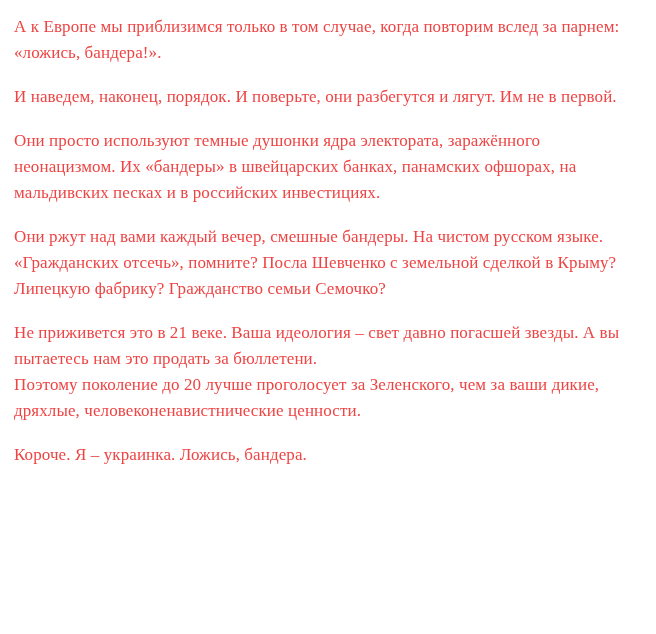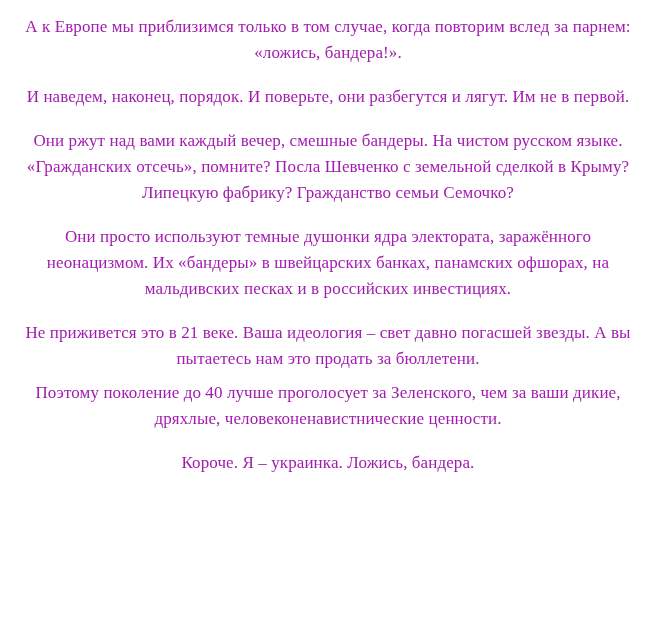--- a/index.html
+++ b/index.html
@@ -16,32 +16,32 @@
   }
   #article {
     box-sizing: border-box;
     width: 656px;
     padding: 14px 14px 0 14px;
   }
   .para {
     font-size: 17px;
     line-height: 26px;
     margin: 0 0 18px 0;
-    text-align: center;
-    color: #a21caf;
+    text-align: left;
+    color: #ef4444;
     letter-spacing: 0.1px;
   }
   .para.nogap {
-    margin-bottom: 8px;
+    margin-bottom: 0;
   }
 </style>
 </head>
 <body>
 
 <div id="article">
   <p class="para">А к Европе мы приблизимся только в том случае, когда повторим вслед за парнем: «ложись, бандера!».</p>
   <p class="para">И наведем, наконец, порядок. И поверьте, они разбегутся и лягут. Им не в первой.</p>
+  <p class="para">Они просто используют темные душонки ядра электората, заражённого неонацизмом. Их «бандеры» в швейцарских банках, панамских офшорах, на мальдивских песках и в российских инвестициях.</p>
   <p class="para">Они ржут над вами каждый вечер, смешные бандеры. На чистом русском языке. «Гражданских отсечь», помните? Посла Шевченко с земельной сделкой в Крыму? Липецкую фабрику? Гражданство семьи Семочко?</p>
-  <p class="para">Они просто используют темные душонки ядра электората, заражённого неонацизмом. Их «бандеры» в швейцарских банках, панамских офшорах, на мальдивских песках и в российских инвестициях.</p>
   <p class="para nogap">Не приживется это в 21 веке. Ваша идеология – свет давно погасшей звезды. А вы пытаетесь нам это продать за бюллетени.</p>
-  <p class="para">Поэтому поколение до 40 лучше проголосует за Зеленского, чем за ваши дикие, дряхлые, человеконенавистнические ценности.</p>
+  <p class="para">Поэтому поколение до 20 лучше проголосует за Зеленского, чем за ваши дикие, дряхлые, человеконенавистнические ценности.</p>
   <p class="para">Короче. Я – украинка. Ложись, бандера.</p>
 </div>
 
 </body></html>

